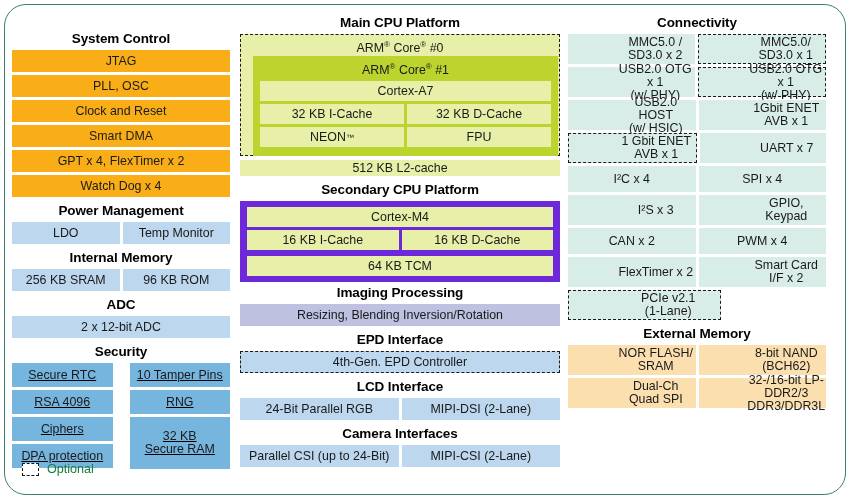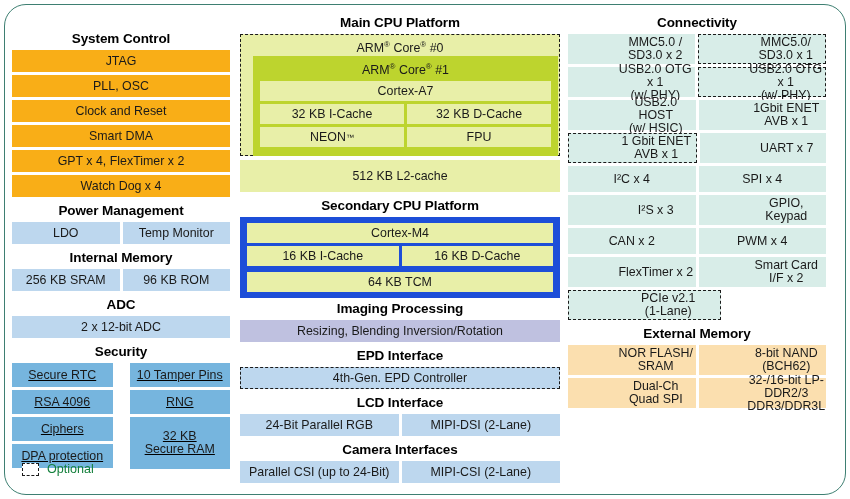--- a/index.html
+++ b/index.html
@@ -93,24 +93,24 @@
     left: 13px; top: 22px; right: 2px;
     background: #BDD42E;
     padding: 2px 7px 6px 7px;
   }
   .core1-lbl {
     font-size: 12.4px; text-align: center; color: #1a1a1a;
     line-height: 15px; padding: 1px 0 3px 0;
   }
   .sup { font-size: 8px; vertical-align: super; }
   .l2 {
-    background: #E8EFA8; height: 32px; margin-top: 4px;
-  }
-
-  .m4box { background: #1d4ed8; padding: 6px 7px 6px 7px; }
+    background: #E8EFA8; height: 16px; margin-top: 4px;
+  }
+
+  .m4box { background: #6d28d9; padding: 6px 7px 6px 7px; }
   .m4box .blk { margin-bottom: 3px; }
   .m4box .blk:last-child { margin-bottom: 0; }
 
   
   .legend {
     position: absolute;
     left: 22px; top: 462px;
     display: flex; align-items: center; gap: 8px;
   }
   .legend-swatch {

